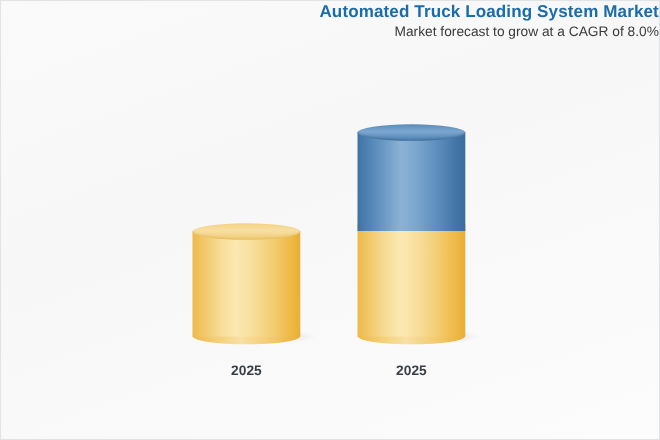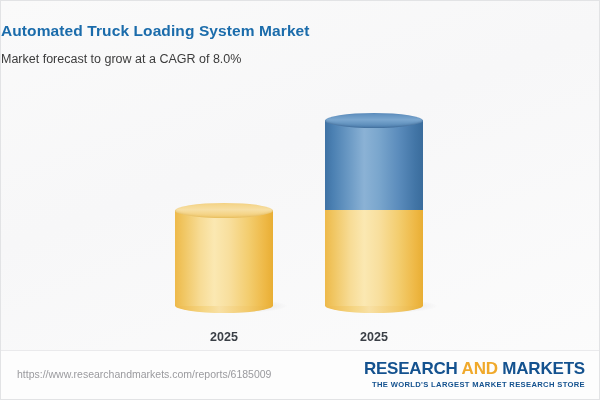--- a/index.html
+++ b/index.html
@@ -17,32 +17,30 @@
     box-sizing: border-box;
     border: 1px solid #e2e3e5;
     background: linear-gradient(160deg, #fafafa 0%, #f7f7f8 40%, #fcfcfc 100%);
     overflow: hidden;
   }
 
   
   #header {
     position: absolute;
     top: 0; left: 0; right: 0;
-    padding-top: 20px;
-    text-align: left;
+    text-align: right;
   }
   #chart-title {
     font-size: 15.5px;
     font-weight: bold;
     color: #1b6cab;
     letter-spacing: 0.1px;
     line-height: 20px;
   }
   #chart-subtitle {
-    margin-top: 10px;
     font-size: 12.5px;
     color: #3c3c3c;
     line-height: 16px;
   }
 
   
   #plot {
     position: absolute;
     left: 0; right: 0;
     top: 85px;
@@ -230,21 +228,14 @@
         <div class="seg blue" style="top:0; height:97px;">
           <div class="seg-body"></div>
           <div class="seg-cap"></div>
         </div>
       </div>
       <div class="cat-label">2025</div>
     </div>
 
   </div>
 
-  <div id="footer">
-    <div id="footer-url">https://www.researchandmarkets.com/reports/6185009</div>
-    <div id="logo">
-      <div id="logo-main"><span>RESEARCH </span><span id="logo-and">AND</span><span> MARKETS</span></div>
-      <div id="logo-tagline">THE WORLD'S LARGEST MARKET RESEARCH STORE</div>
-    </div>
-  </div>
 
 </div>
 
 </body></html>

